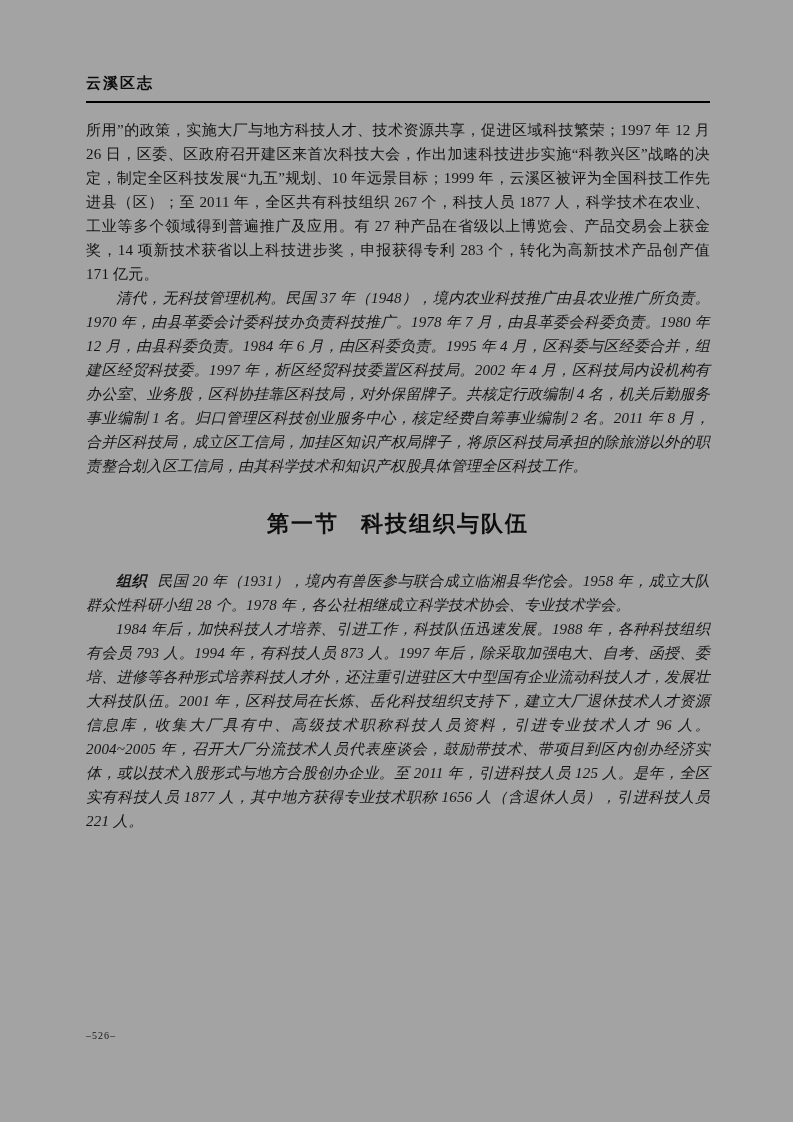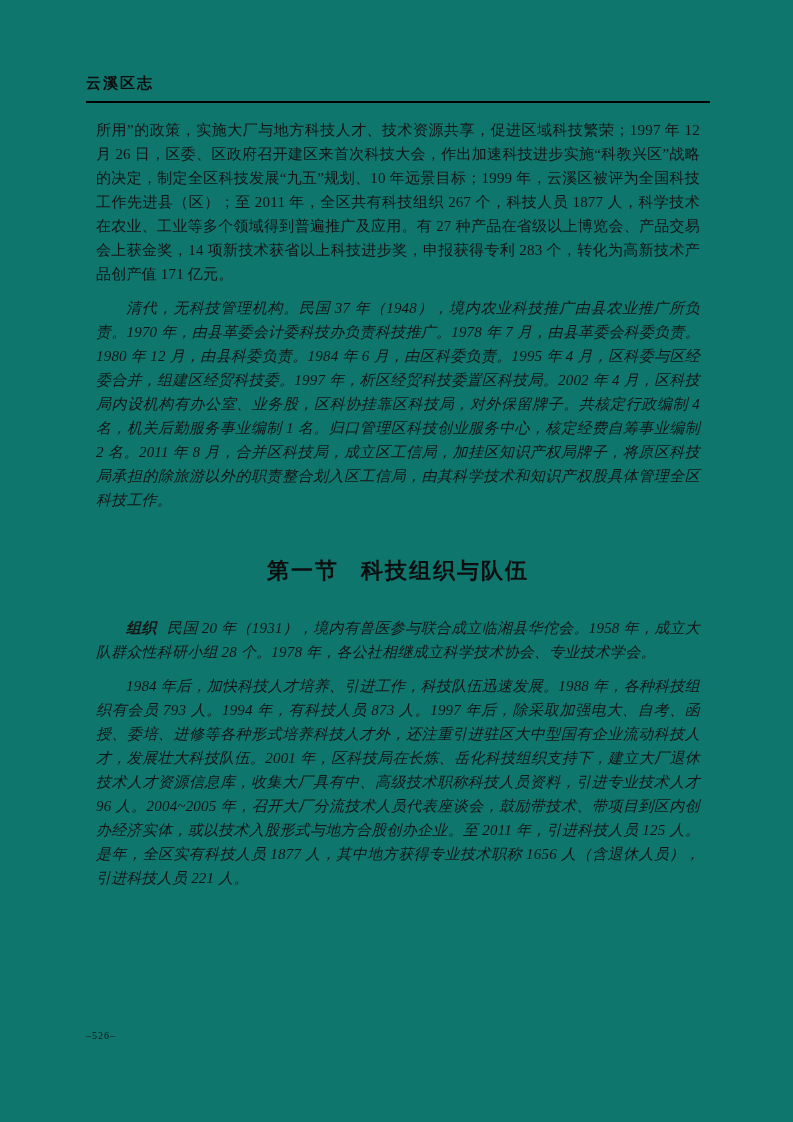--- a/index.html
+++ b/index.html
@@ -5,21 +5,21 @@
   html, body {
     margin: 0;
     padding: 0;
     background: #e8e8e8;
   }
   .page {
     position: relative;
     width: 793px;
     height: 1122px;
     margin: 0 auto;
-    background: #0f766e;
+    background: #a3a3a3;
     color: #141414;
     font-family: "Liberation Serif", "DejaVu Serif", serif;
     overflow: hidden;
   }
   .margins {
     position: absolute;
     left: 86px;
     right: 83px;
     top: 0;
   }
@@ -39,42 +39,42 @@
     margin: 8px 0 0 0;
   }
   .content {
     margin-top: 15px;
     font-size: 15px;
     line-height: 24px;
     text-align: justify;
     letter-spacing: 0.2px;
   }
   .content p {
-    margin: 10px;
+    margin: 0;
   }
   p.indent {
     text-indent: 2em;
     font-style: italic;
   }
   .plabel {
     font-family: "DejaVu Sans", "Liberation Sans", sans-serif;
     font-weight: bold;
     margin-right: 0.7em;
   }
   .plabel:empty {
     margin-right: 0;
   }
   .section-heading {
     text-align: center;
     font-family: "DejaVu Sans", "Liberation Sans", sans-serif;
     font-weight: bold;
     font-size: 22px;
     line-height: 30px;
     letter-spacing: 2px;
-    margin: 44px 0 30px 0;
+    margin: 31px 0 30px 0;
     text-indent: 0;
     color: #0d0d0d;
   }
   .section-heading .sec-title {
     margin-left: 1em;
   }
   .page-number {
     position: absolute;
     left: 86px;
     top: 1030px;

